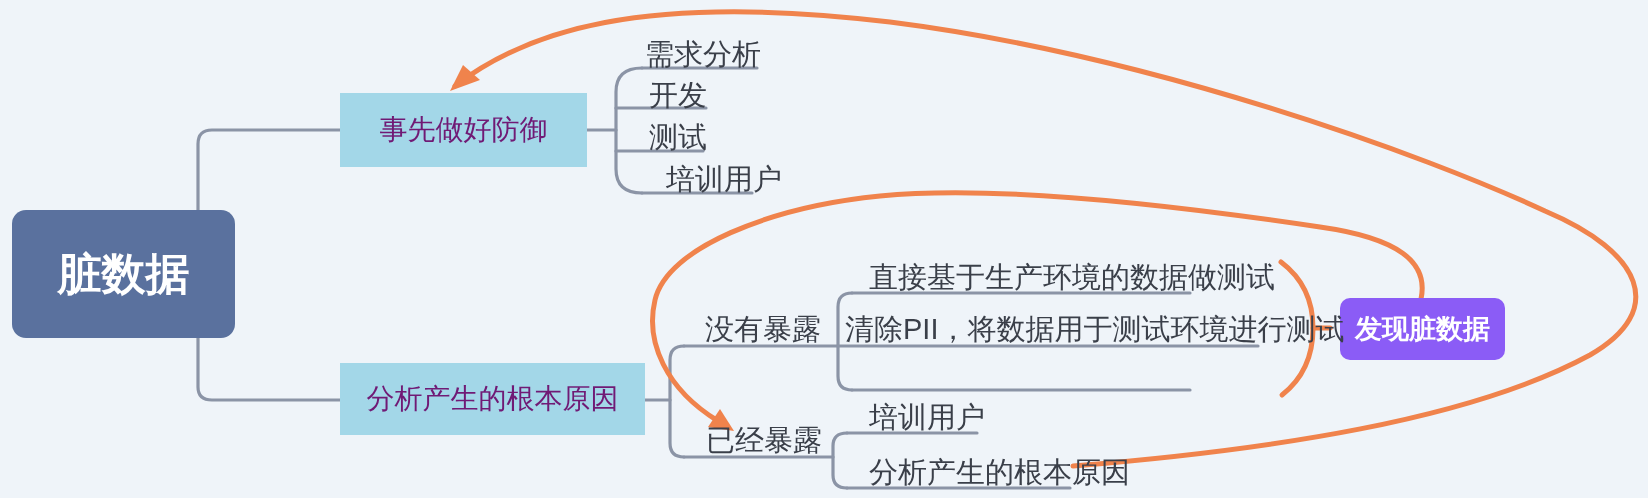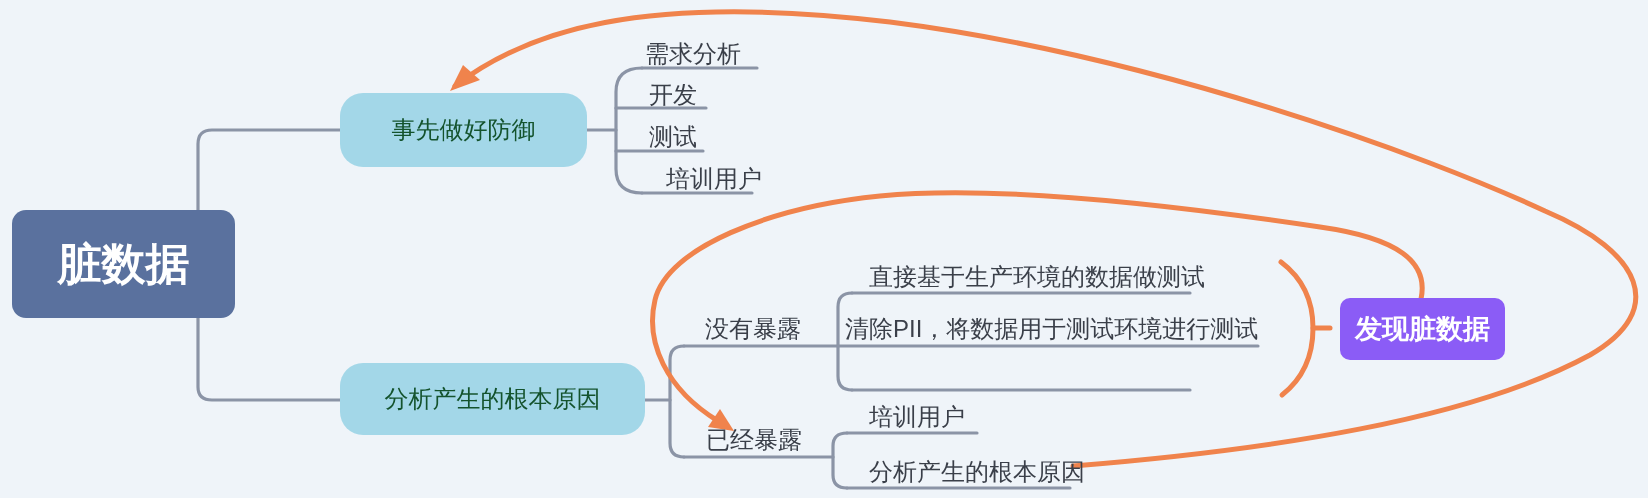--- a/index.html
+++ b/index.html
@@ -7,34 +7,34 @@
   #canvas{
     position:relative;width:1648px;height:498px;overflow:hidden;
     background:#EFF4F9;
   }
   #wires{position:absolute;left:0;top:0;width:1648px;height:498px;}
   .node{
     position:absolute;display:flex;align-items:center;justify-content:center;
     box-sizing:border-box;white-space:nowrap;
   }
   .node-root{
-    left:12px;top:210px;width:223px;height:108px;border-radius:14px;
+    left:12px;top:210px;width:223px;height:128px;border-radius:14px;
     background:#5A719E;color:#FFFFFF;font-size:44px;font-weight:bold;
   }
   .node-branch{
-    border-radius:23px;background:#A3D7E8;color:#14532d;font-size:24px;
+    border-radius:0;background:#A3D7E8;color:#701a75;font-size:28px;
   }
   .node-defense{left:340px;top:93px;width:247px;height:74px;}
   .node-prod{left:340px;top:363px;width:305px;height:72px;}
   .node-discover{
     left:1340px;top:298px;width:165px;height:62px;border-radius:10px;
     background:#8b5cf6;color:#FFFFFF;font-size:27px;font-weight:bold;
   }
   .leaf{
-    position:absolute;color:#3A3F49;font-size:24px;line-height:28px;
+    position:absolute;color:#3A3F49;font-size:29px;line-height:28px;
     white-space:nowrap;
   }
 </style>
 </head>
 <body>
 
 <div id="canvas">
 
   <svg id="wires" viewBox="0 0 1648 498" xmlns="http://www.w3.org/2000/svg">
 

